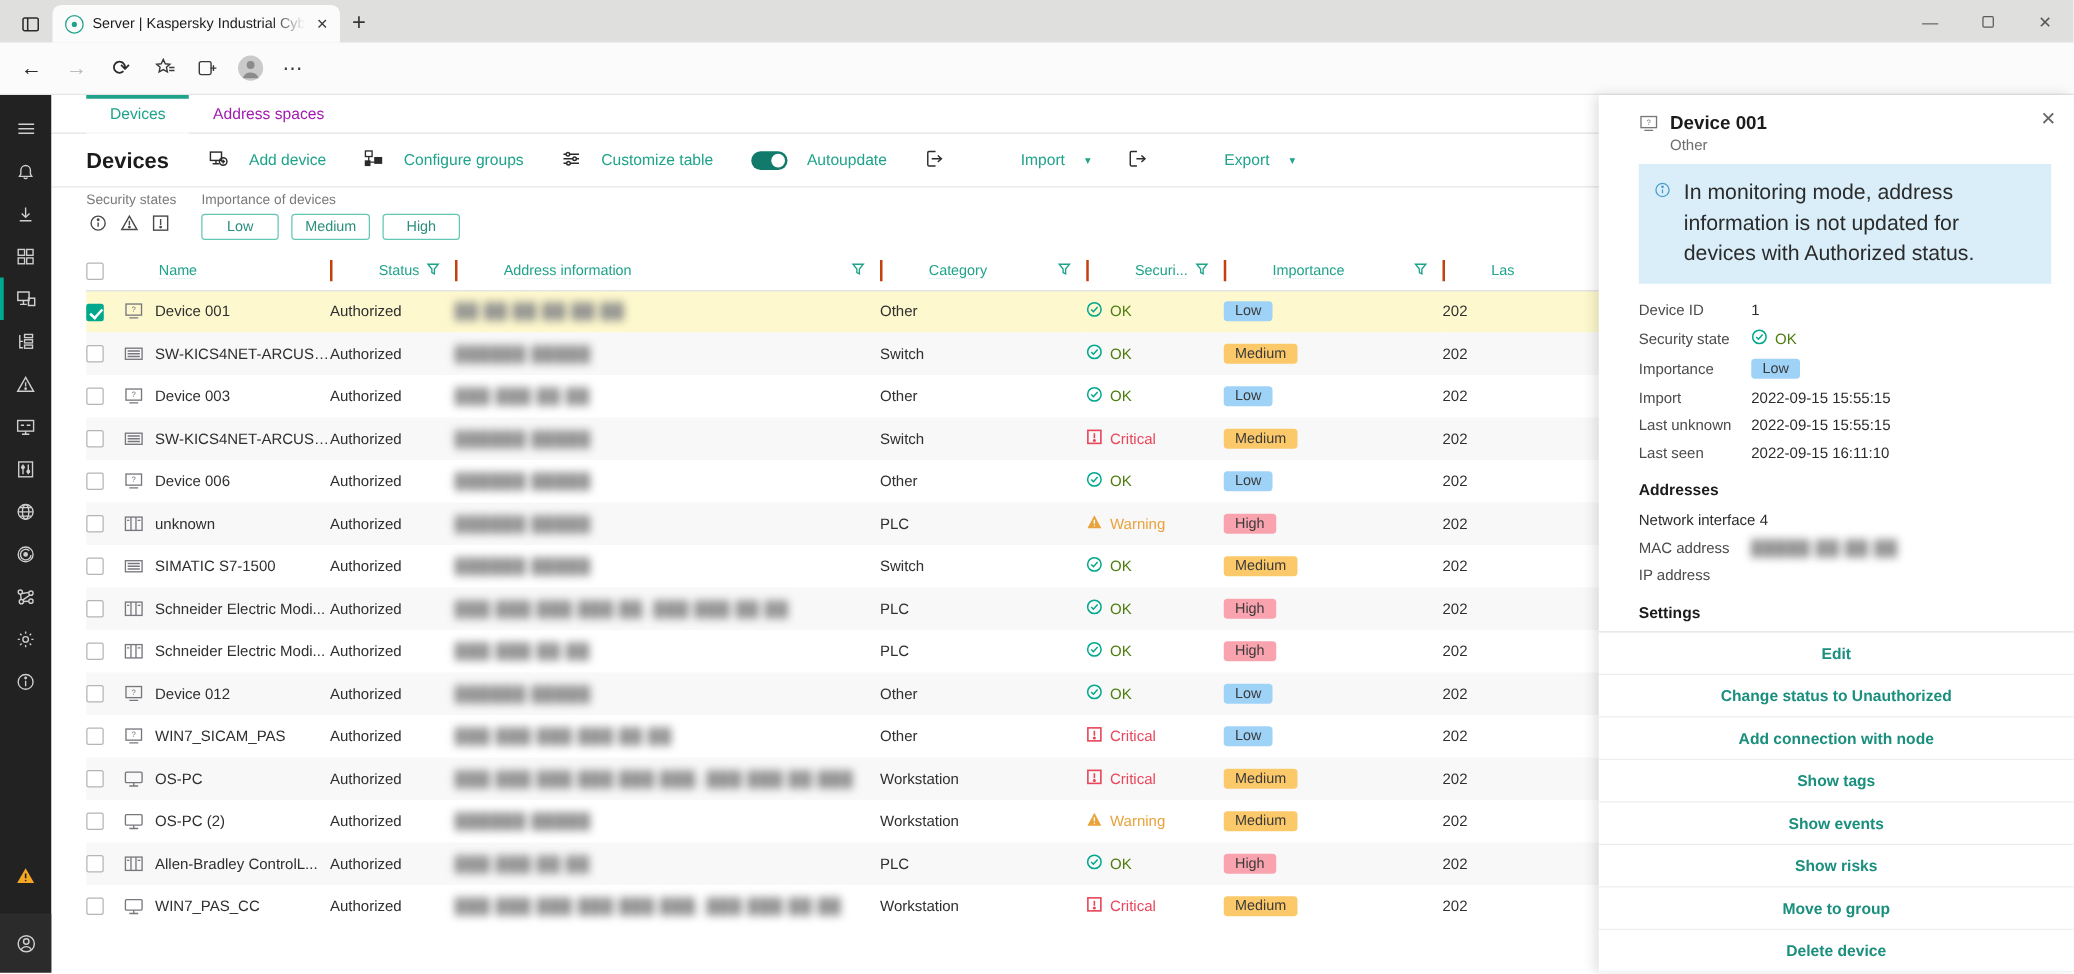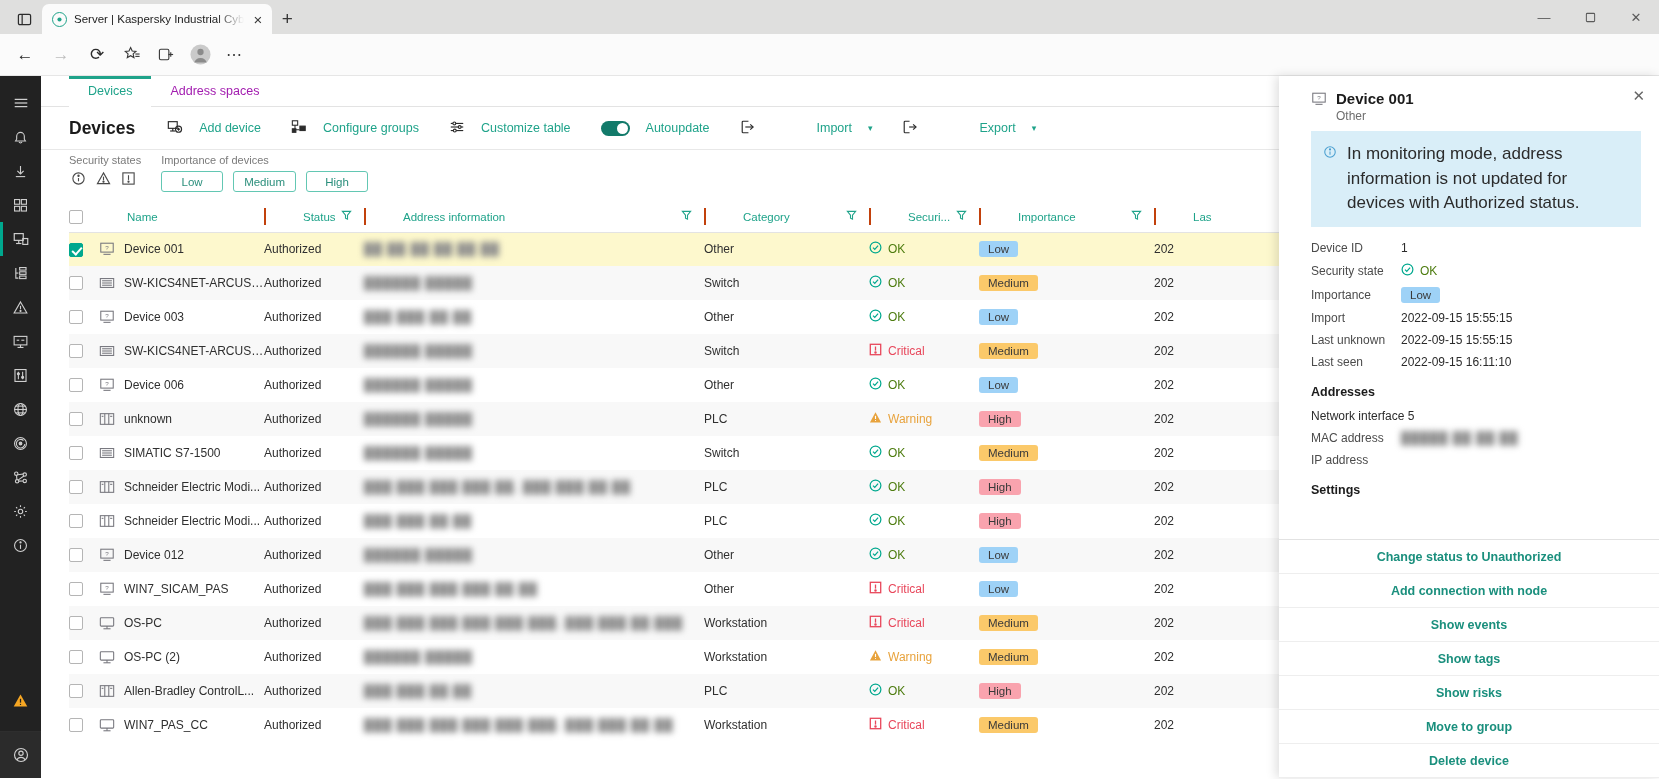--- a/index.html
+++ b/index.html
@@ -1116,39 +1116,40 @@
             <span class="v"><span>2022-09-15 15:55:15</span></span>
           </div>
           <div class="kv">
             <span class="k">Last seen</span>
             <span class="v"><span>2022-09-15 16:11:10</span></span>
           </div>
         </div>
       <div class="section-h">Addresses</div>
       <div id="panel-addresses">
           <div class="kv">
-            <span style="color:#2b2b2b;">Network interface 5</span>
+            <span style="color:#2b2b2b;">Network interface 4</span>
           </div>
           <div class="kv">
             <span class="k">MAC address</span>
             <span class="v"><span class="blur">█████ ██ ██ ██</span></span>
           </div>
           <div class="kv">
             <span class="k">IP address</span>
             <span class="v"><span></span></span>
           </div>
         </div>
       <div class="section-h">Settings</div>
 
       <div class="panel-actions-wrap">
         <div id="panel-actions-list">
+            <div class="pact">Edit</div>
             <div class="pact">Change status to Unauthorized</div>
             <div class="pact">Add connection with node</div>
+            <div class="pact">Show tags</div>
             <div class="pact">Show events</div>
-            <div class="pact">Show tags</div>
             <div class="pact">Show risks</div>
             <div class="pact">Move to group</div>
             <div class="pact">Delete device</div>
           </div>
       </div>
     </div>
   </div>
 </div>
 
 </body></html>

